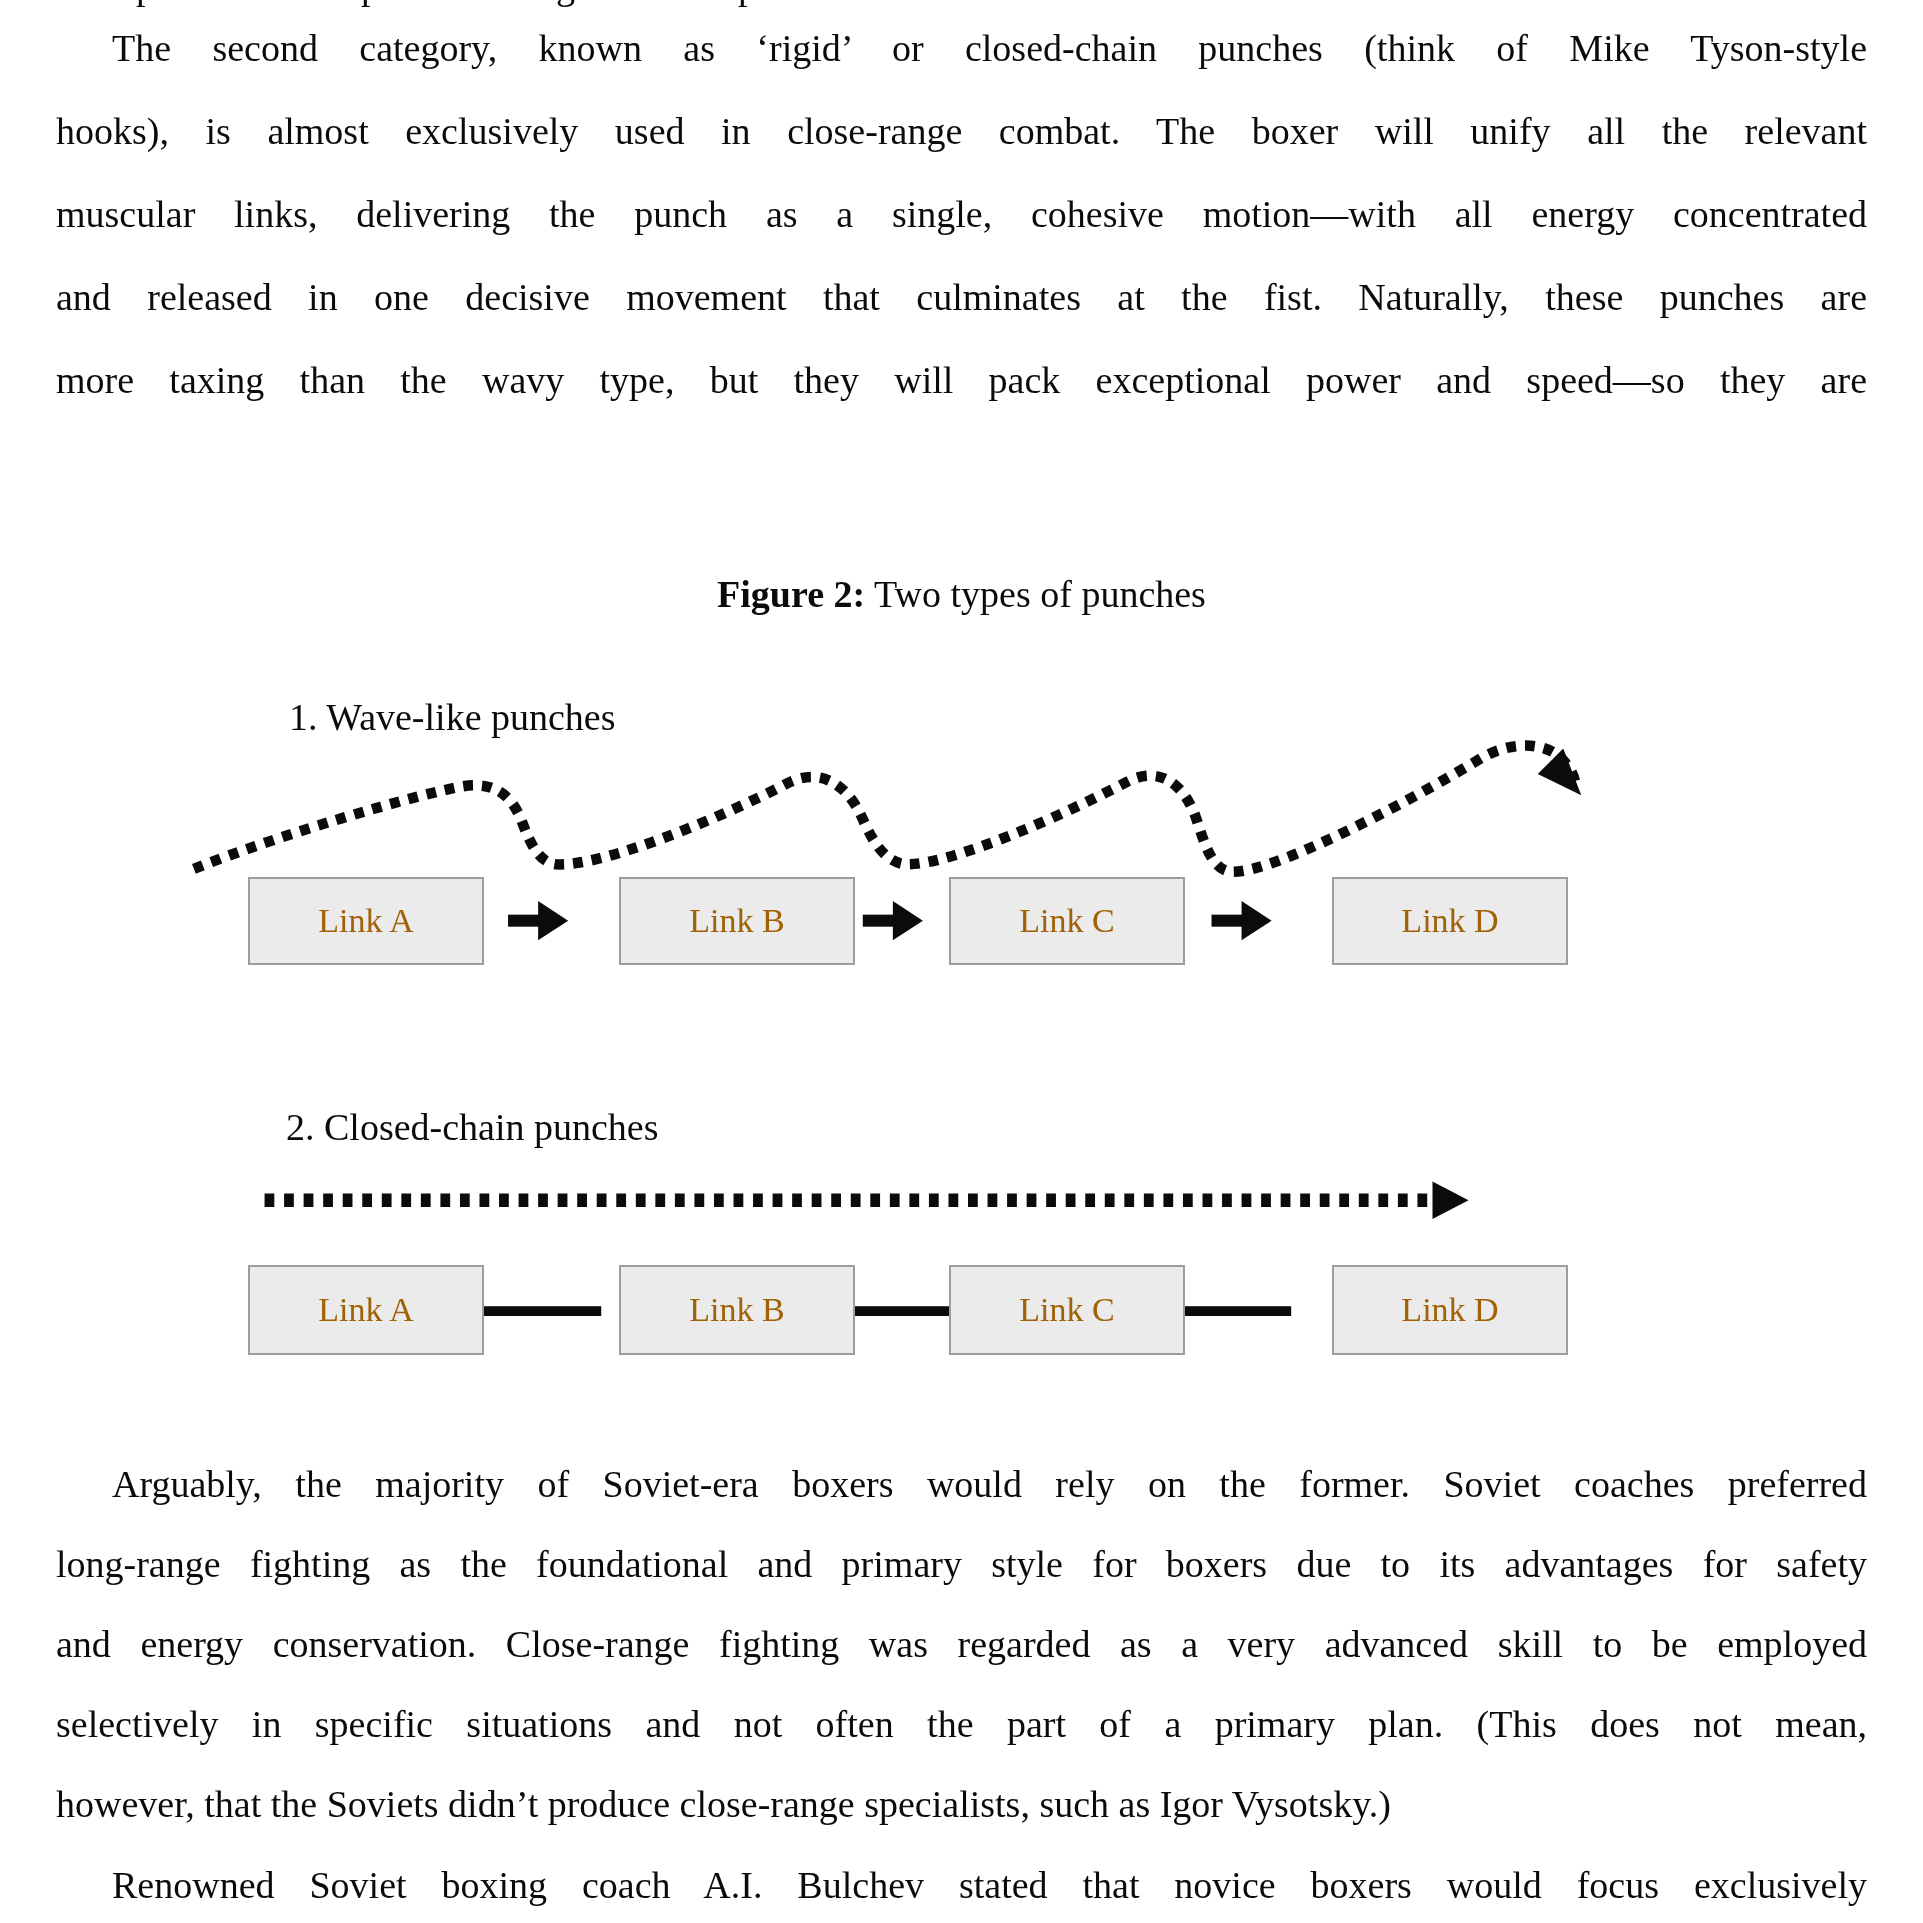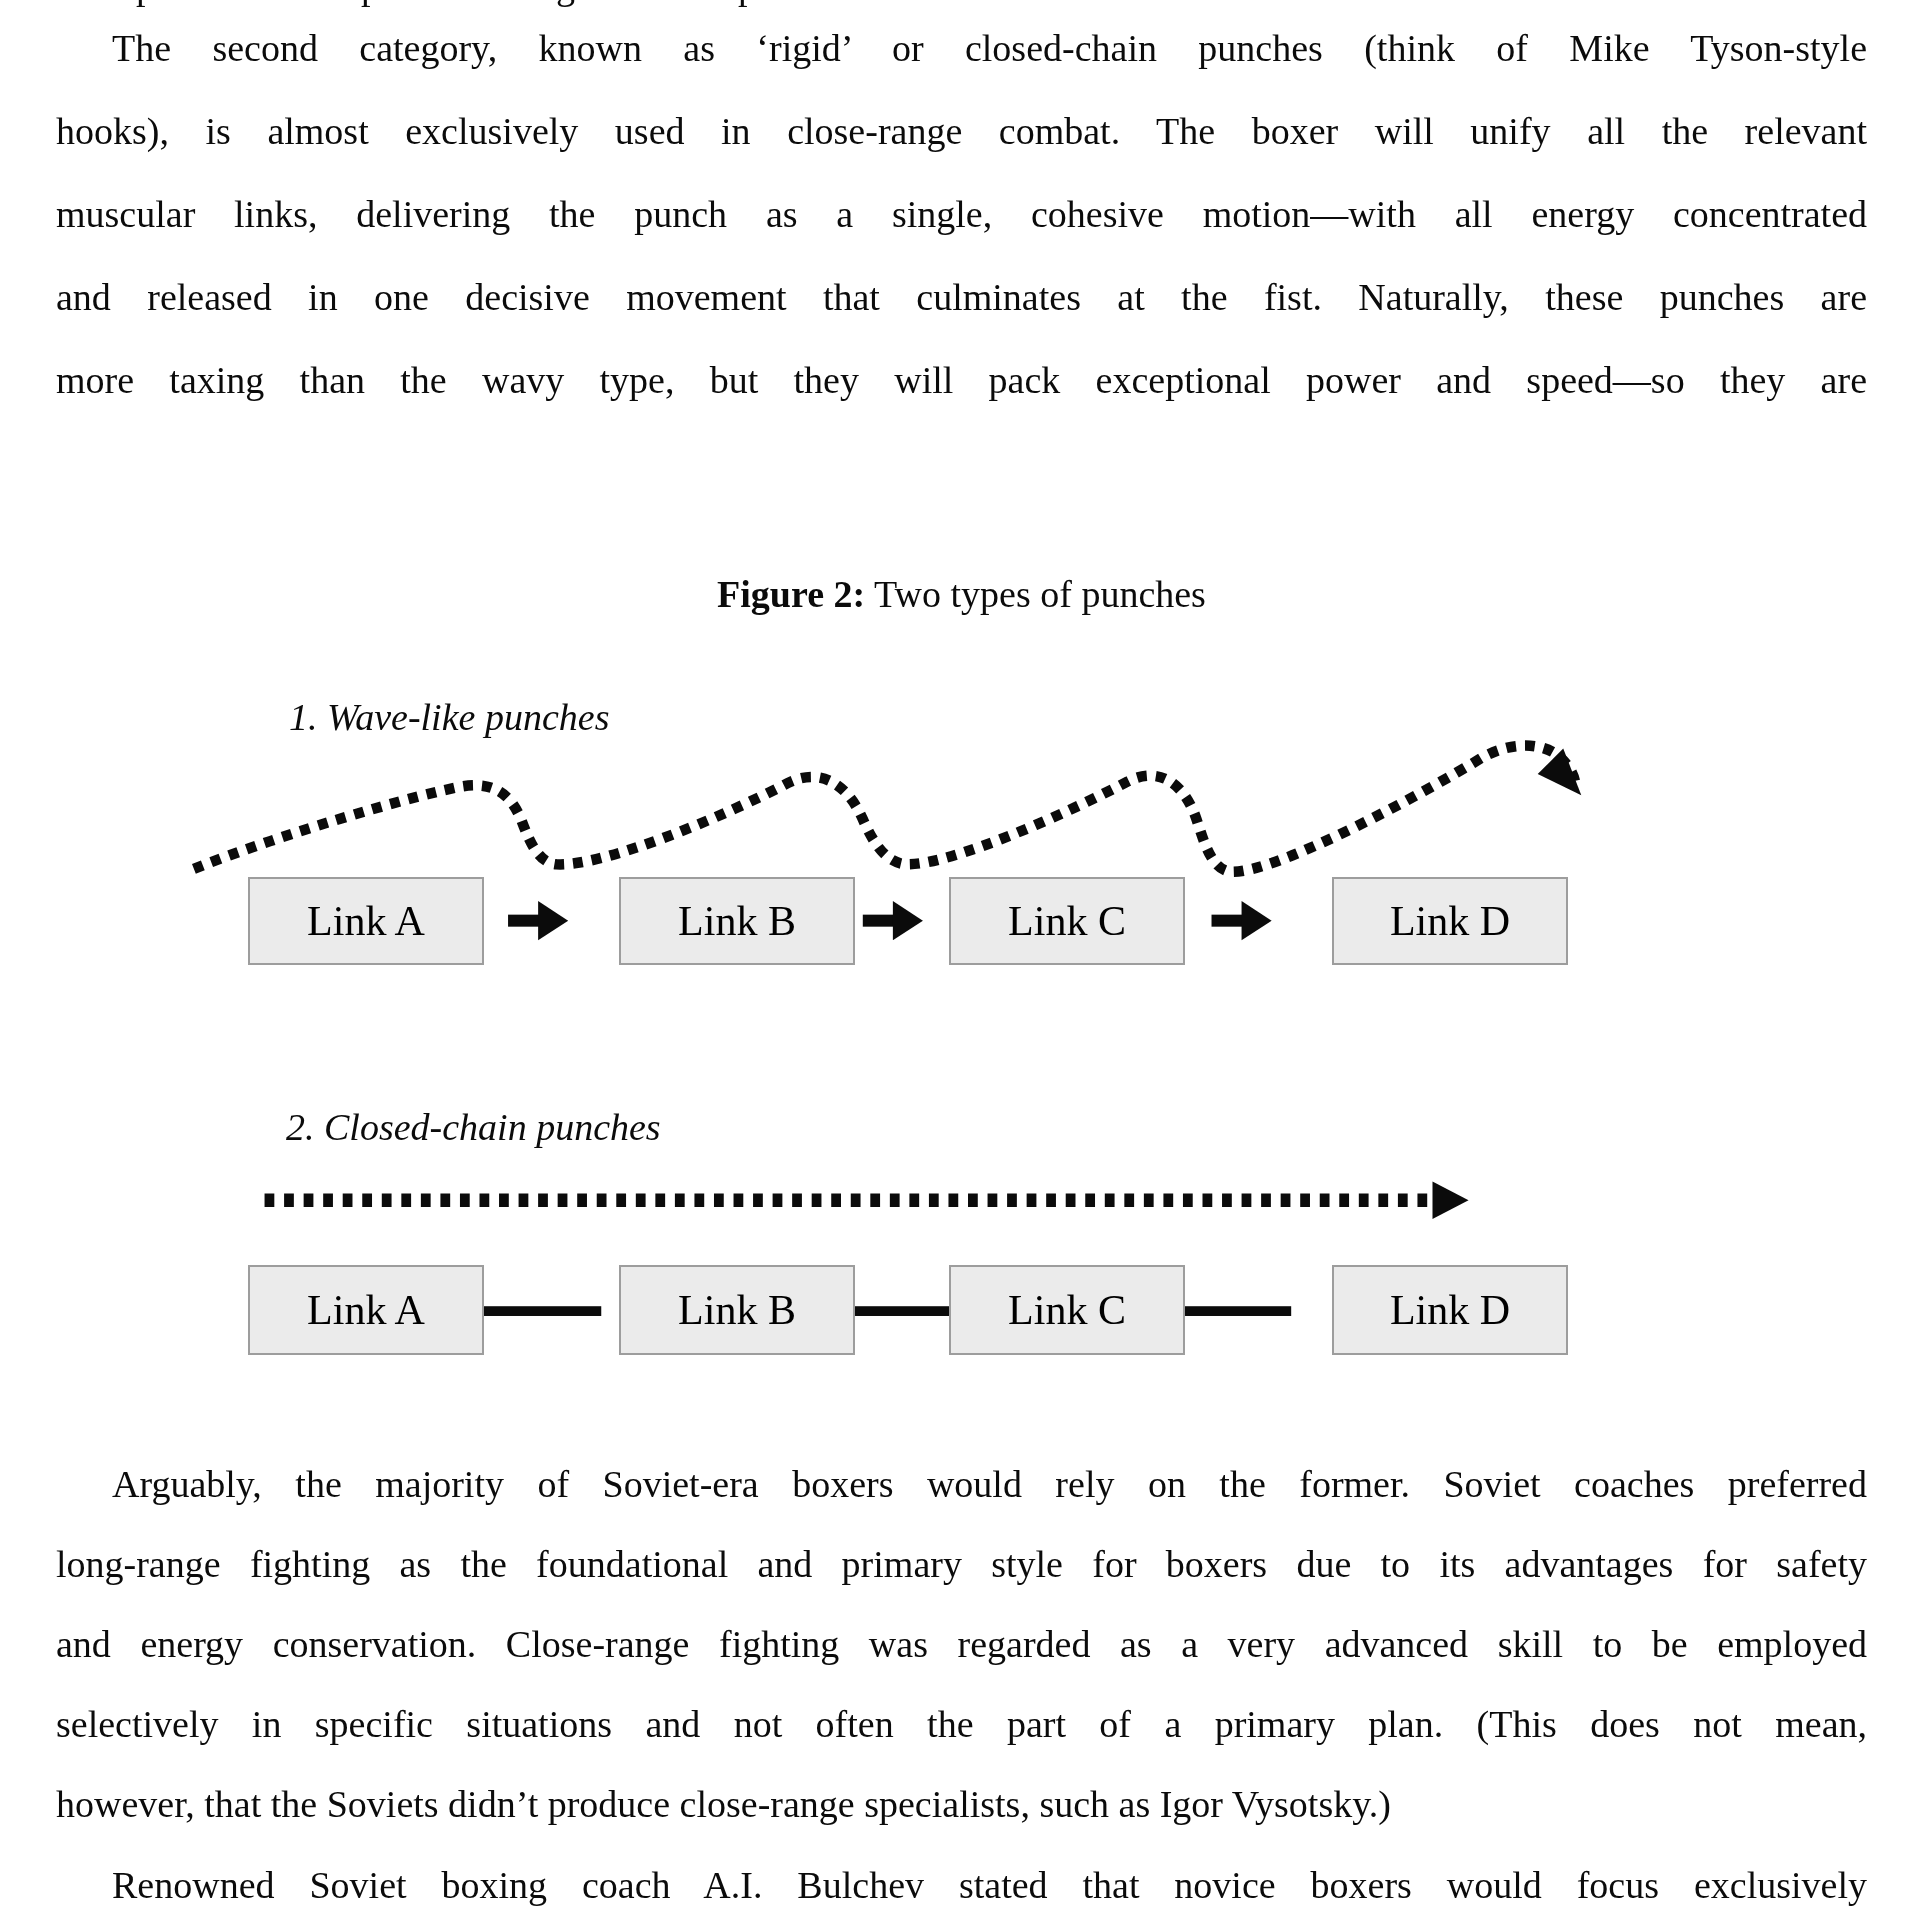--- a/index.html
+++ b/index.html
@@ -46,38 +46,37 @@
     position: absolute;
     top: 553px; left: 56px;
     width: 1811px;
     font-size: 38px;
     line-height: 83px;
     text-align: center;
   }
   .caption .cap-label { font-weight: bold; text-align: center; }
   .fig-label {
     position: absolute;
-    font-style: italic;
     font-size: 38px;
     line-height: 45px;
     white-space: nowrap;
   }
   .fig-label-1 { top: 695px; left: 289px; }
   .fig-label-2 { top: 1105px; left: 286px; }
   .link-box {
     position: absolute;
     width: 236px; height: 88px;
     box-sizing: border-box;
     background: #ebebeb;
     border: 2.3px solid #9d9d9d;
     display: flex;
     align-items: center;
     justify-content: center;
-    font-size: 42px;
-    color: #000000;
+    font-size: 34px;
+    color: #a16207;
     z-index: 2;
   }
   .row1 { top: 877px; }
   .row2 { top: 1265px; height: 90px; }
   .bx-a { left: 248px; }
   .bx-b { left: 587px; margin-left: 32px; }
   .bx-c { left: 949px; }
   .bx-d { left: 1332px; }
   .fig-svg {
     position: absolute;

